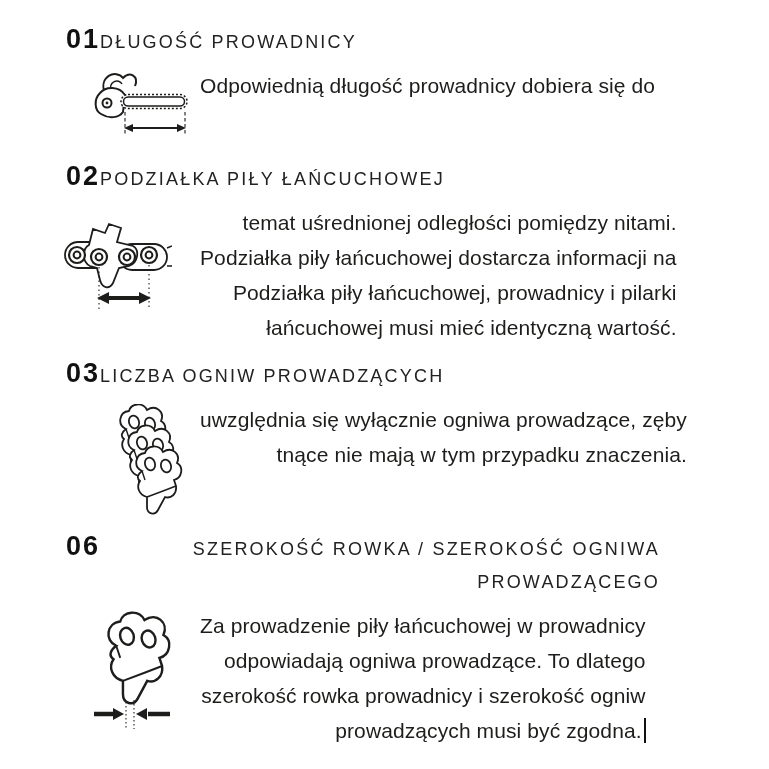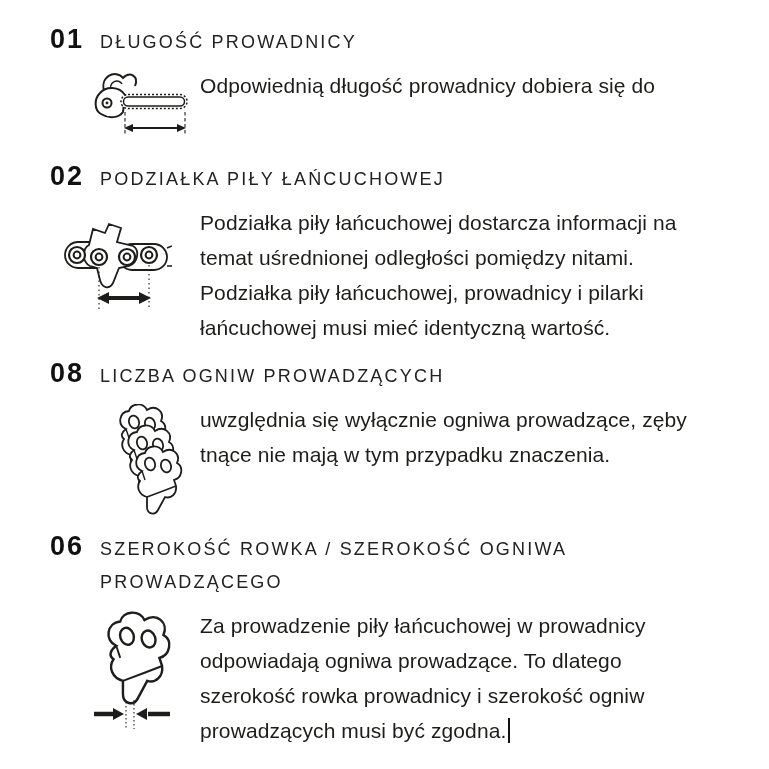--- a/index.html
+++ b/index.html
@@ -1,19 +1,19 @@
 <!DOCTYPE html>
 <html><head>
 <meta charset="utf-8">
 <style>
   * { margin:0; padding:0; box-sizing:border-box; }
   html,body { width:769px; height:769px; background:#ffffff; overflow:hidden;
     font-family:"Liberation Sans", sans-serif; color:#1d1d1b; }
   .page { padding:24px 30px 0 50px; }
-  .section { margin-bottom:13px; }
+  .section { margin-bottom:13px;text-align:right; }
   .sec-header { display:flex; align-items:baseline; margin-bottom:9px; }
   .sec-num { font-weight:700; font-size:27px; letter-spacing:2px; width:50px;
     flex:0 0 50px; color:#111; }
   .sec-title { font-size:18px; font-weight:400; letter-spacing:2.2px;
     line-height:33px; max-width:560px; color:#222; }
   .sec-content { display:flex; }
   .icon-box { flex:0 0 150px; width:150px; display:flex; justify-content:flex-start;
     padding-left:42px; }
   .sec-text { font-size:21px; line-height:35px; letter-spacing:0.1px; color:#1d1d1b; }
   .line { white-space:nowrap; }
@@ -90,31 +90,31 @@
             <circle cx="89" cy="36" r="8" stroke-width="2.2"></circle>
             <circle cx="89" cy="36" r="3.4" stroke-width="2"></circle>
             <path fill="none" stroke-width="1.1" stroke-dasharray="1.5 3" d="M39,48 V90 M89,46 V90"></path>
             <line x1="47" y1="79" x2="81" y2="79" stroke-width="4"></line>
             <polygon points="37,79 49,73 49,85" fill="#1d1d1b" stroke="none"></polygon>
             <polygon points="91,79 79,73 79,85" fill="#1d1d1b" stroke="none"></polygon>
           </g>
         </svg>
       </div>
       <div class="sec-text">
+        <div class="line">temat uśrednionej odległości pomiędzy nitami.</div>
         <div class="line">Podziałka piły łańcuchowej dostarcza informacji na</div>
-        <div class="line">temat uśrednionej odległości pomiędzy nitami.</div>
         <div class="line">Podziałka piły łańcuchowej, prowadnicy i pilarki</div>
         <div class="line">łańcuchowej musi mieć identyczną wartość.</div>
       </div>
     </div>
   </div>
 
   <div class="section">
     <div class="sec-header">
-      <div class="sec-num">08</div>
+      <div class="sec-num">03</div>
       <div class="sec-title">LICZBA OGNIW PROWADZĄCYCH</div>
     </div>
     <div class="sec-content">
       <div class="icon-box" style="padding-left:60px">
         <svg class="mt2" width="78" height="114" viewBox="0 0 78 114">
           <use href="#dlink" x="4" y="0"></use>
           <use href="#dlink" x="12" y="21"></use>
           <use href="#dlink" x="20" y="42"></use>
         </svg>
       </div>

